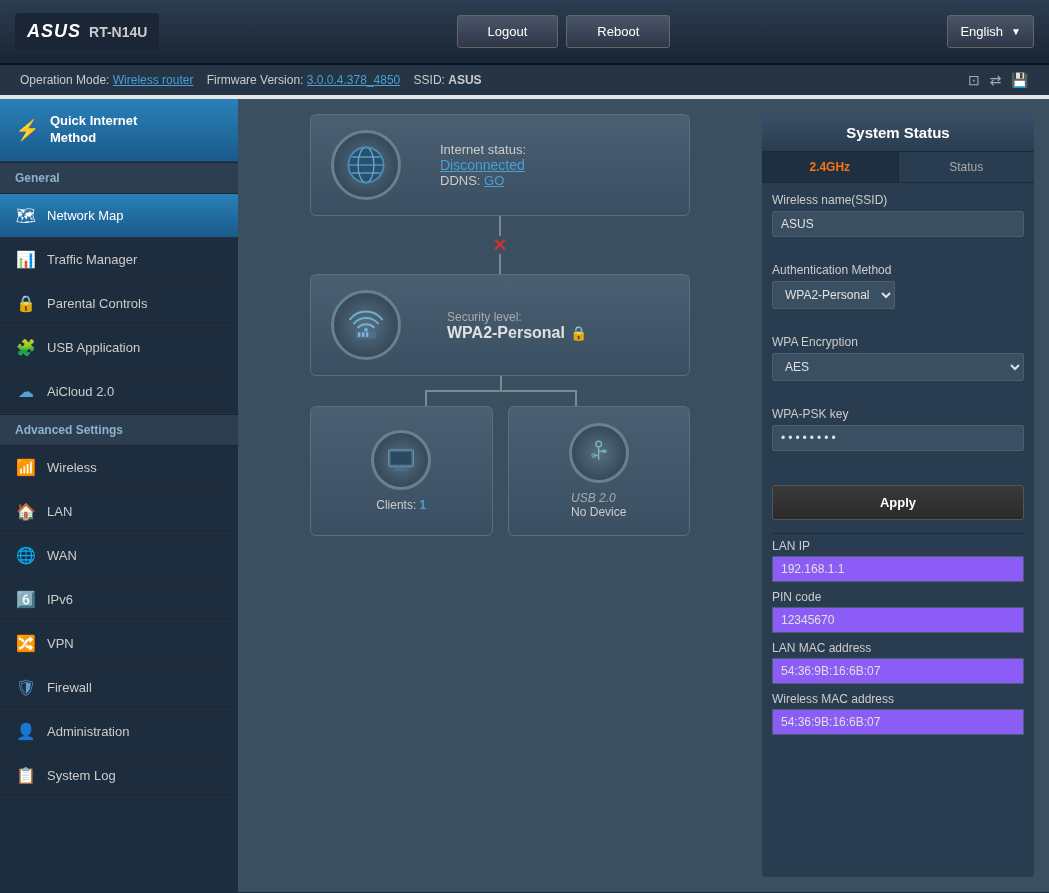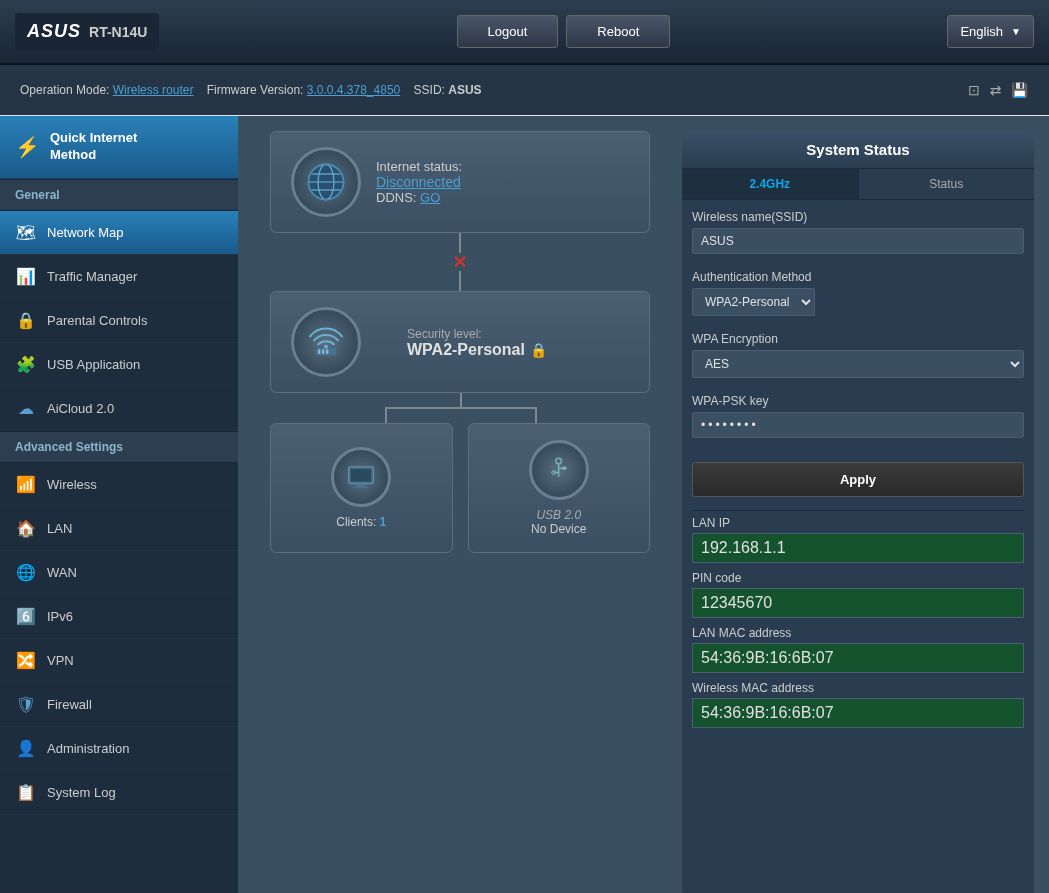--- a/index.html
+++ b/index.html
@@ -73,22 +73,22 @@
 
     
     .info-bar {
       background: #253545;
       padding: 6px 20px;
       color: #ccc;
       font-size: 12px;
       display: flex;
       align-items: center;
       justify-content: space-between;
-      border-bottom: 1px solid #e5e5e5;
-      height: 51px;
+      border-bottom: 4px solid #e5e5e5;
+      height: 34px;
     }
     .info-bar a { color: #4a9fd4; text-decoration: underline; }
     .info-icons { display: flex; gap: 10px; }
     .info-icon { color: #aaa; font-size: 14px; cursor: pointer; }
 
     
     .main-layout {
       display: flex;
       height: calc(893px - 65px - 35px);
     }
@@ -183,21 +183,21 @@
       border-radius: 50%;
       background: radial-gradient(circle, #5a7080 0%, #3a4f60 60%, #2a3f50 100%);
       display: flex;
       align-items: center;
       justify-content: center;
       border: 3px solid #6a8090;
       flex-shrink: 0;
     }
     .net-box-icon svg { width: 40px; height: 40px; }
 
-    .internet-status { color: #ccc; font-size: 13px; }
+    .internet-status { color: #ccc; font-size: 13px; margin-left: 24px; }
     .internet-status .disconnected { color: #4a9fd4; text-decoration: underline; cursor: pointer; display: block; font-size: 14px; font-weight: normal; }
     .internet-status .ddns { color: #ccc; }
     .internet-status .ddns a { color: #4a9fd4; text-decoration: underline; }
 
     .connector-line {
       display: flex;
       flex-direction: column;
       align-items: center;
       gap: 0;
     }
@@ -271,27 +271,27 @@
       width: 60px;
       height: 60px;
       border-radius: 50%;
       background: radial-gradient(circle, #5a7080 0%, #3a4f60 60%, #2a3f50 100%);
       display: flex;
       align-items: center;
       justify-content: center;
       border: 3px solid #6a8090;
     }
     .device-icon svg { width: 32px; height: 32px; }
-    .device-label { color: #ccc; font-size: 12px; text-align: center; }
+    .device-label { color: #ccc; font-size: 12px; }
     .device-label .count { color: #4a9fd4; font-weight: bold; }
     .device-label .usb-label { font-style: italic; color: #aaa; }
 
     
     .system-status {
-      width: 352px;
+      width: 272px;
       background: #2a3d50;
       border-radius: 4px;
       overflow: hidden;
     }
     .ss-title {
       background: linear-gradient(180deg, #3a5068 0%, #2a3d50 100%);
       color: #fff;
       text-align: center;
       padding: 10px;
       font-size: 15px;
@@ -307,25 +307,25 @@
       text-align: center;
       padding: 8px;
       cursor: pointer;
       color: #aaa;
       font-size: 12px;
       border-right: 1px solid #1a2d40;
     }
     .ss-tab:last-child { border-right: none; }
     .ss-tab.active {
       background: #1e3040;
-      color: #0ea5e9;
+      color: #f97316;
       font-weight: bold;
     }
     .ss-body { padding: 10px; }
-    .ss-field { margin-bottom: 16px; }
+    .ss-field { margin-bottom: 26px; }
     .ss-label {
       color: #ccc;
       font-size: 12px;
       margin-bottom: 4px;
       display: block;
     }
     .ss-input {
       width: 100%;
       background: #3a4f62;
       border: 1px solid #4a6070;
@@ -370,25 +370,25 @@
       font-weight: bold;
       border-radius: 3px;
       margin: 8px 0;
     }
 
     .divider { height: 1px; background: #1a2d40; margin: 5px 0; }
 
     .ss-info-field { margin-bottom: 8px; }
     .ss-info-label { color: #ccc; font-size: 12px; margin-bottom: 3px; display: block; }
     .ss-info-value {
-      background: #14532d;
+      background: #8b5cf6;
       border: 1px solid #4a6070;
       color: #e0e0e0;
       padding: 5px 8px;
-      font-size: 16px;
+      font-size: 12px;
       border-radius: 0;
       display: block;
     }
   </style>
 </head>
 <body>
 
 <div class="top-bar">
   <div class="logo-area">
     <span class="asus-logo">ASUS</span>

